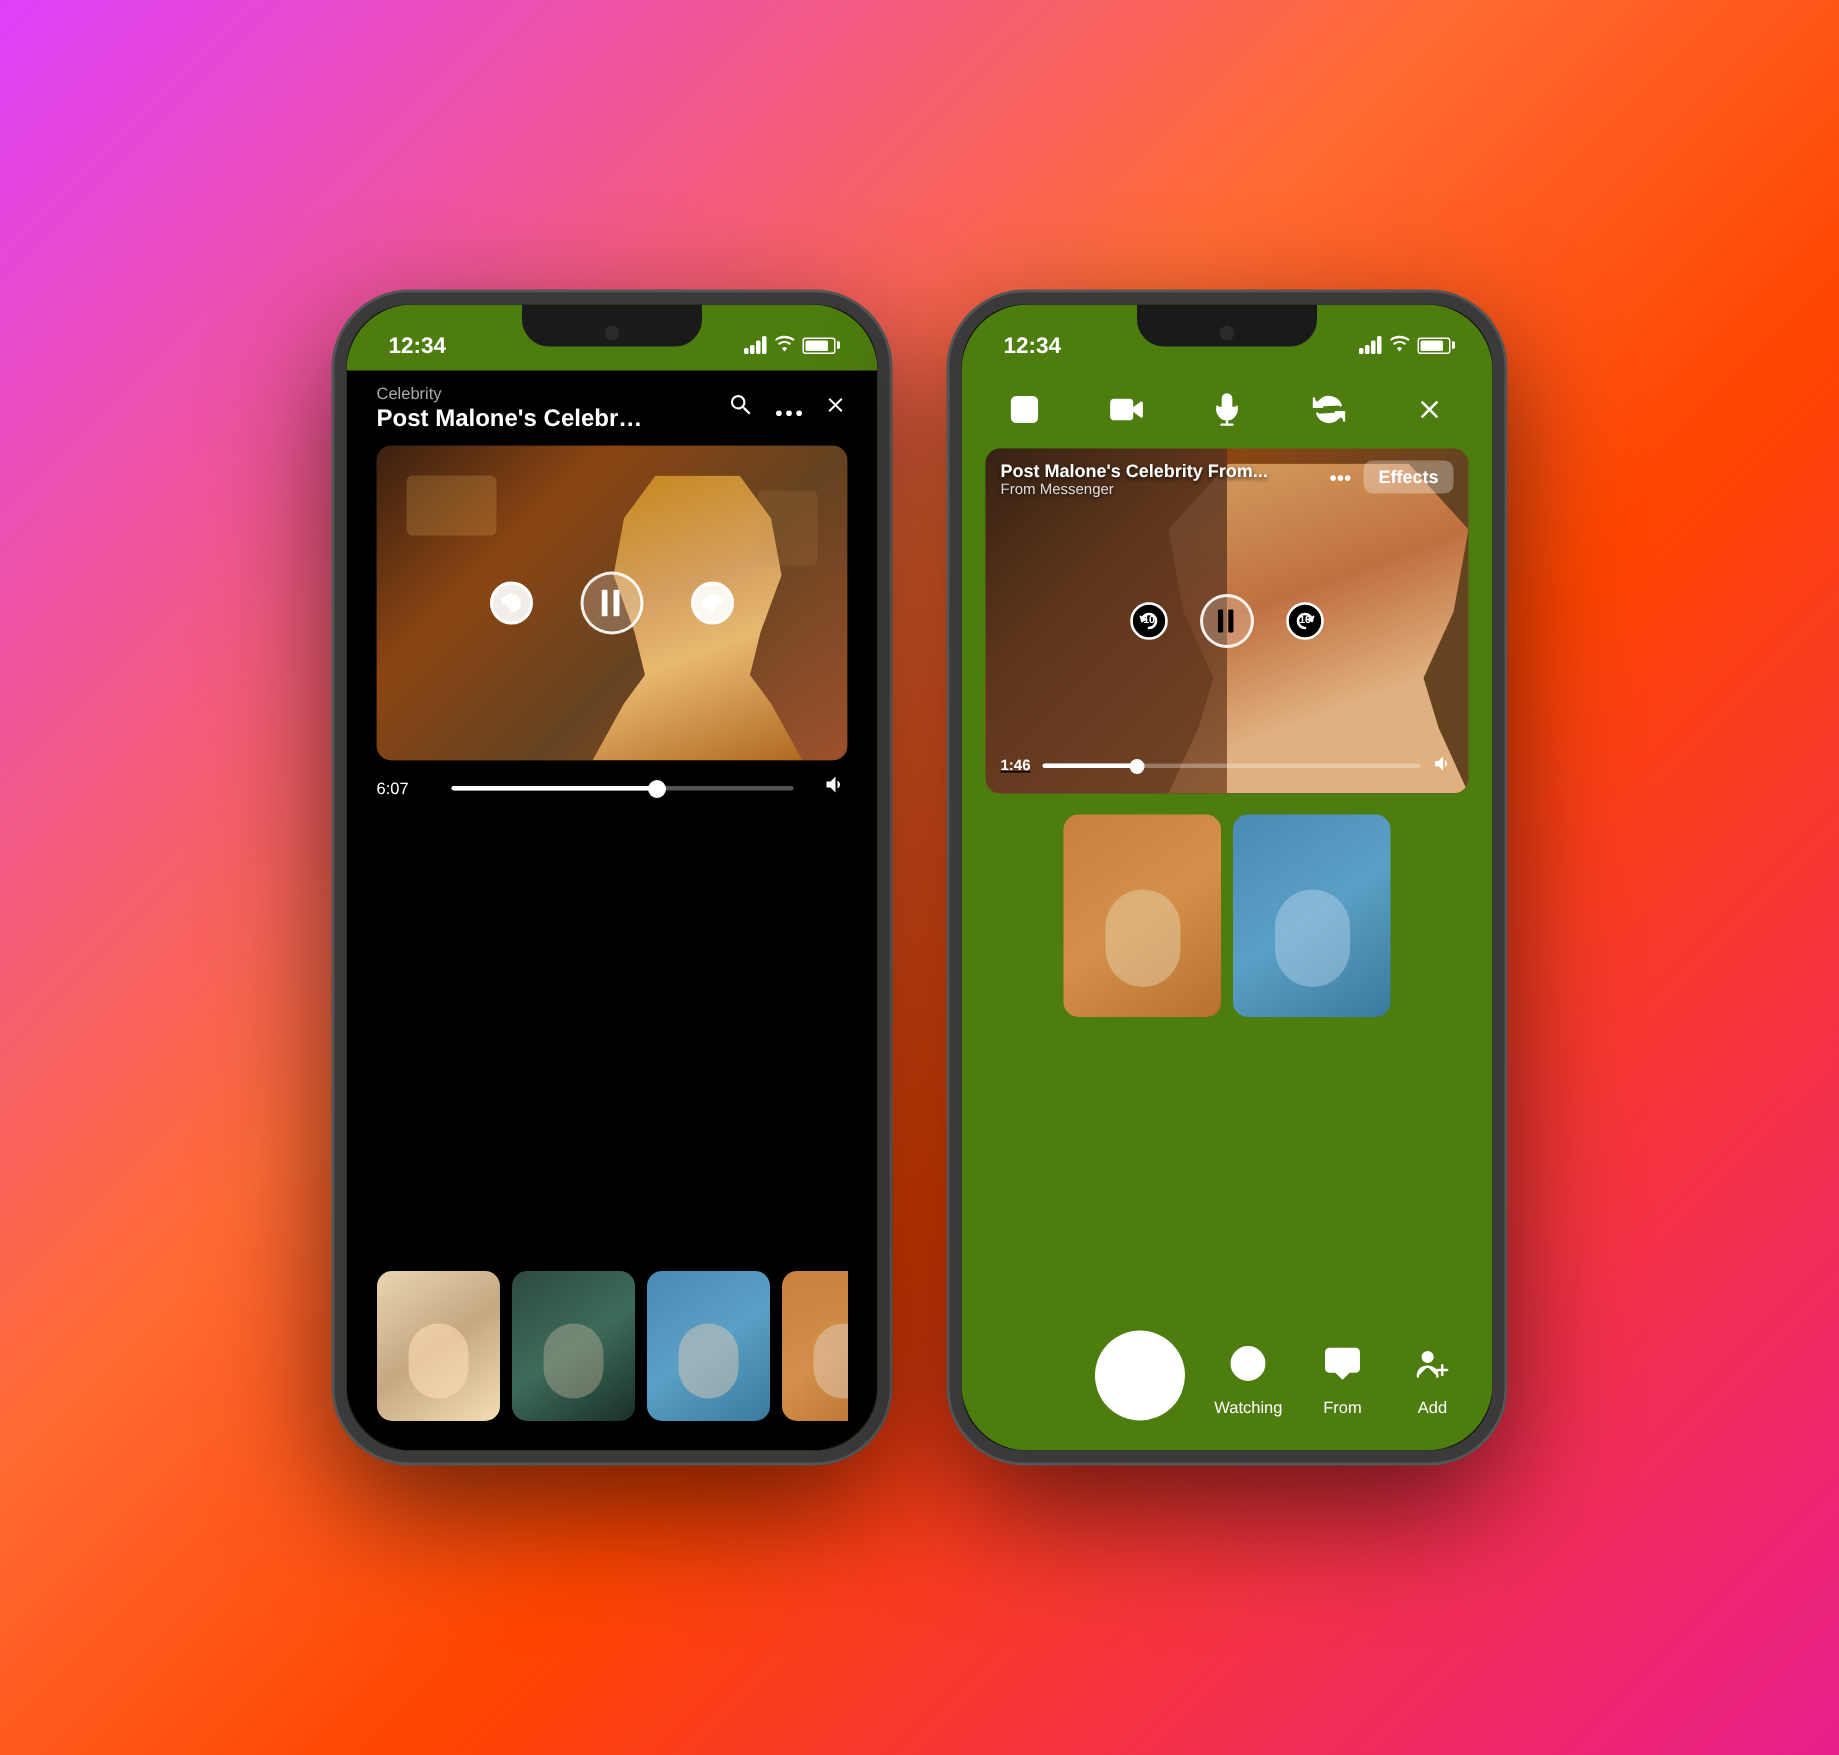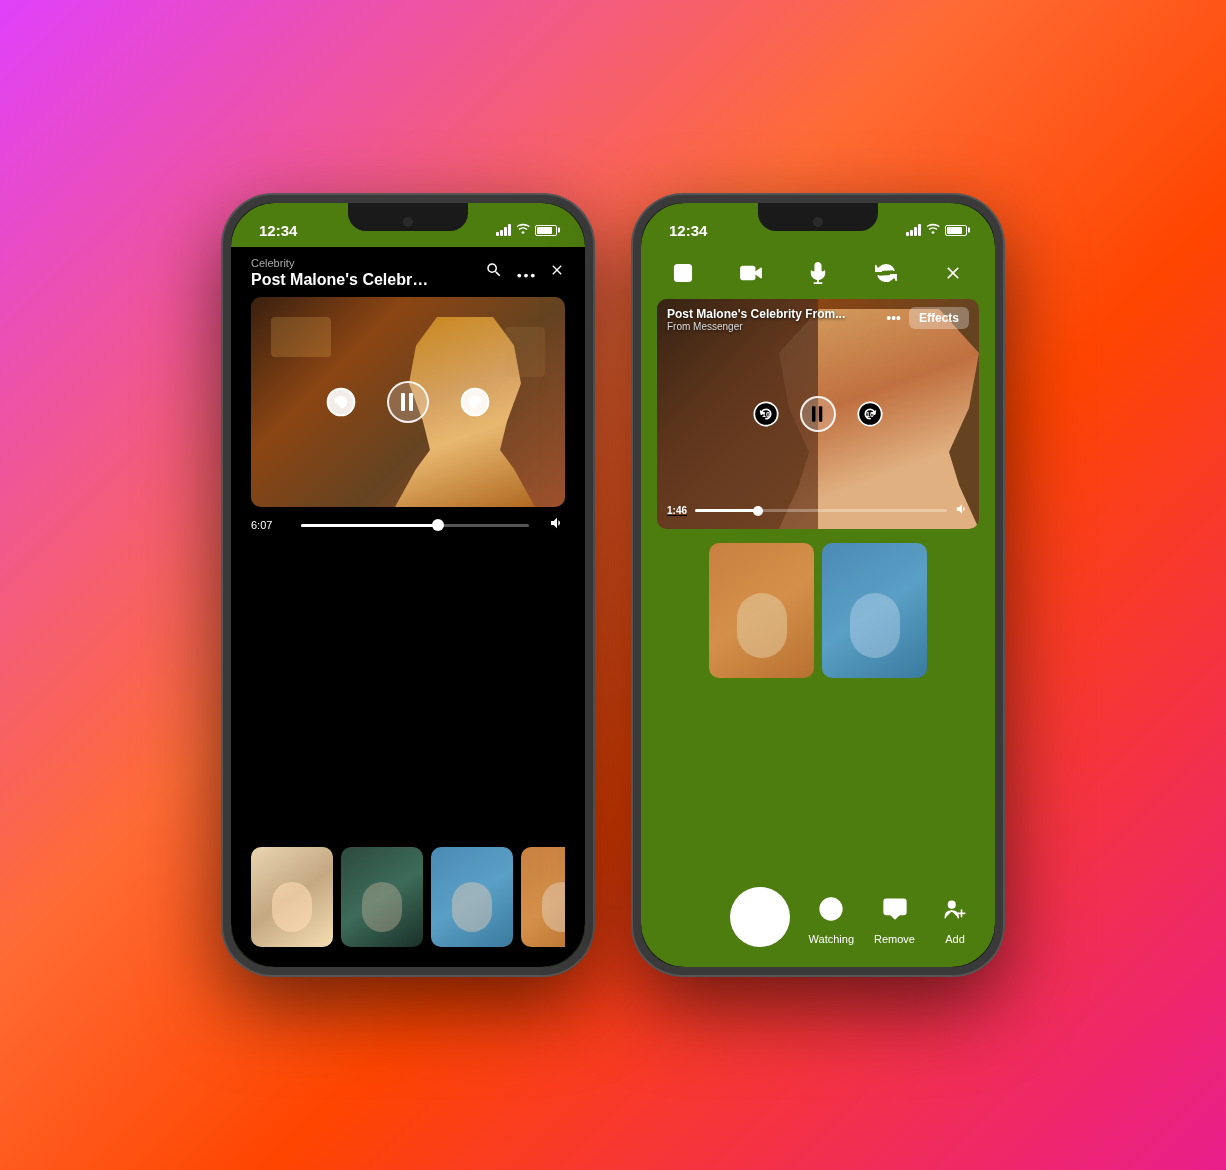--- a/index.html
+++ b/index.html
@@ -810,21 +810,21 @@
         </div>
         <div class="action-item">
           <div class="action-icon">
             <svg width="26" height="26" viewBox="0 0 24 24" fill="none" stroke="white" stroke-width="1.5" stroke-linecap="round" stroke-linejoin="round">
               <rect x="2" y="3" width="20" height="14" rx="2"></rect>
               <rect x="5" y="6" width="6" height="6" rx="1" fill="rgba(255,255,255,0.3)"></rect>
               <rect x="13" y="6" width="6" height="6" rx="1" fill="rgba(255,255,255,0.3)"></rect>
               <path d="M8 17l4 4 4-4" stroke-linecap="round"></path>
             </svg>
           </div>
-          <span class="action-label">Remove</span>
+          <span class="action-label">From</span>
         </div>
         <div class="action-item">
           <div class="action-icon">
             <svg width="26" height="26" viewBox="0 0 24 24" fill="none" stroke="white" stroke-width="1.5" stroke-linecap="round" stroke-linejoin="round">
               <circle cx="9" cy="8" r="3"></circle>
               <path d="M3 20c0-4 2.5-6 6-6"></path>
               <path d="M15 20c0-4-2.5-6-6-6"></path>
               <line x1="18" y1="13" x2="18" y2="19"></line>
               <line x1="15" y1="16" x2="21" y2="16"></line>
             </svg>

